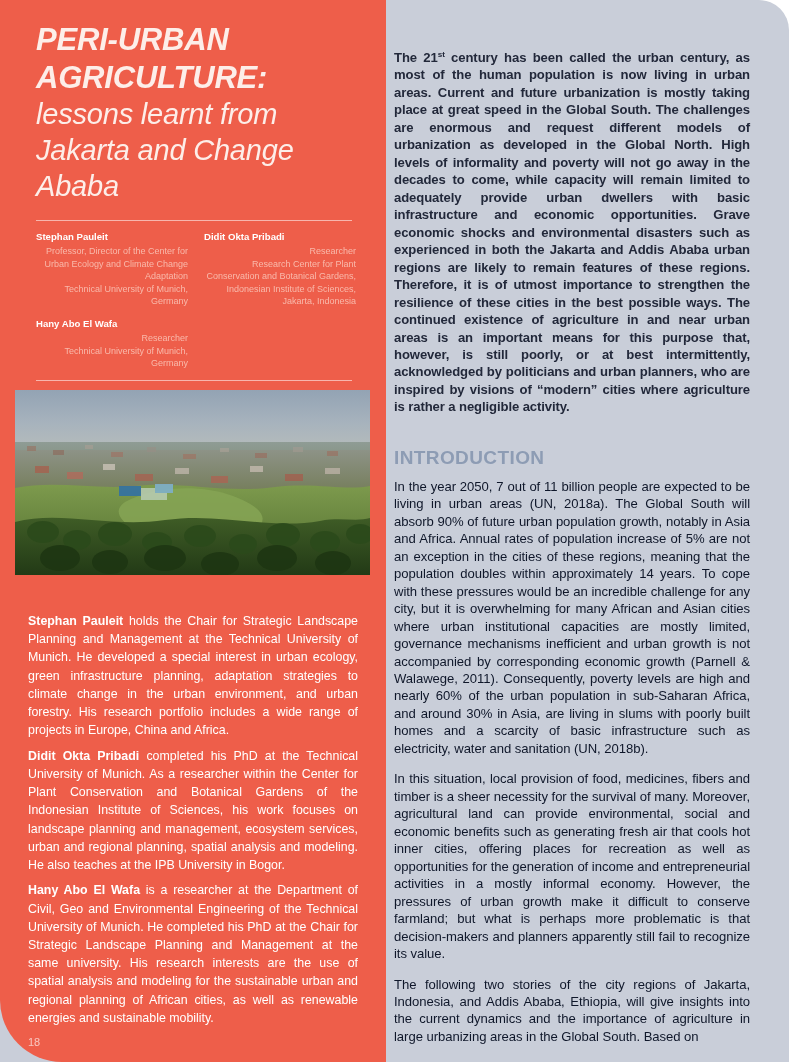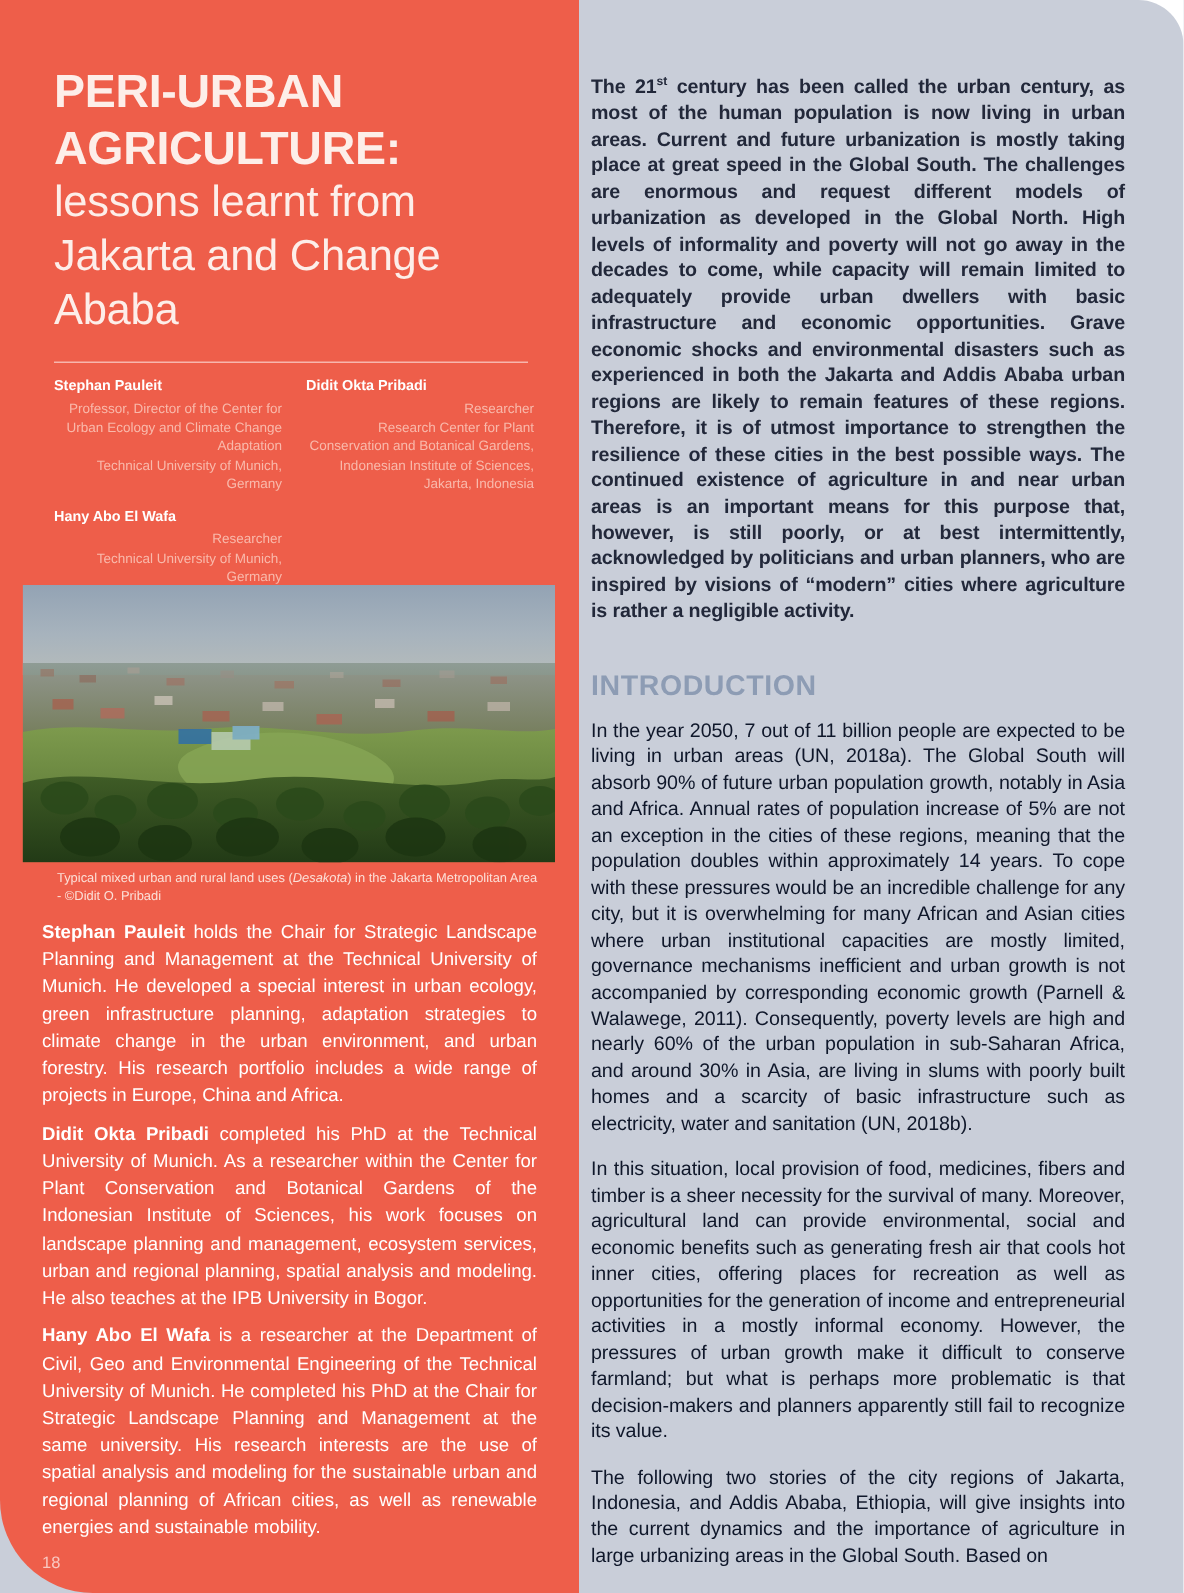--- a/index.html
+++ b/index.html
@@ -22,21 +22,22 @@
   .left-panel {
     position: absolute;
     left: 0; top: 0;
     width: 386px;
     height: 1062px;
     background: #ee5e4a;
     border-bottom-left-radius: 62px;
     overflow: hidden;
   }
   .title-block {
-    padding: 42px 34px 0 36px;
+    padding: 21px 34px 0 36px;
+    font-style: italic;
   }
   .title-bold {
     font-size: 31px;
     font-weight: bold;
     line-height: 1.22;
     color: #fdeee9;
     letter-spacing: -0.2px;
   }
   .title-light {
     font-size: 29px;
@@ -257,23 +258,20 @@
           <ellipse cx="45" cy="168" rx="20" ry="13"></ellipse>
           <ellipse cx="95" cy="172" rx="18" ry="12"></ellipse>
           <ellipse cx="150" cy="168" rx="21" ry="13"></ellipse>
           <ellipse cx="205" cy="174" rx="19" ry="12"></ellipse>
           <ellipse cx="262" cy="168" rx="20" ry="13"></ellipse>
           <ellipse cx="318" cy="173" rx="18" ry="12"></ellipse>
         </g>
       </svg>
     </div>
 
-    <div class="caption">
-      <span>Typical mixed urban and rural land uses (</span><i>Desakota</i><span>) in the Jakarta Metropolitan Area - ©Didit O. Pribadi</span>
-    </div>
 
     <div class="bios">
       <p class="bio"><b>Stephan Pauleit</b><span> holds the Chair for Strategic Landscape Planning and Management at the Technical University of Munich. He developed a special interest in urban ecology, green infrastructure planning, adaptation strategies to climate change in the urban environment, and urban forestry. His research portfolio includes a wide range of projects in Europe, China and Africa.</span></p>
       <p class="bio"><b>Didit Okta Pribadi</b><span> completed his PhD at the Technical University of Munich. As a researcher within the Center for Plant Conservation and Botanical Gardens of the Indonesian Institute of Sciences, his work focuses on landscape planning and management, ecosystem services, urban and regional planning, spatial analysis and modeling. He also teaches at the IPB University in Bogor.</span></p>
       <p class="bio"><b>Hany Abo El Wafa</b><span> is a researcher at the Department of Civil, Geo and Environmental Engineering of the Technical University of Munich. He completed his PhD at the Chair for Strategic Landscape Planning and Management at the same university. His research interests are the use of spatial analysis and modeling for the sustainable urban and regional planning of African cities, as well as renewable energies and sustainable mobility.</span></p>
     </div>
 
     <div class="page-num">18</div>
   </div>
 

